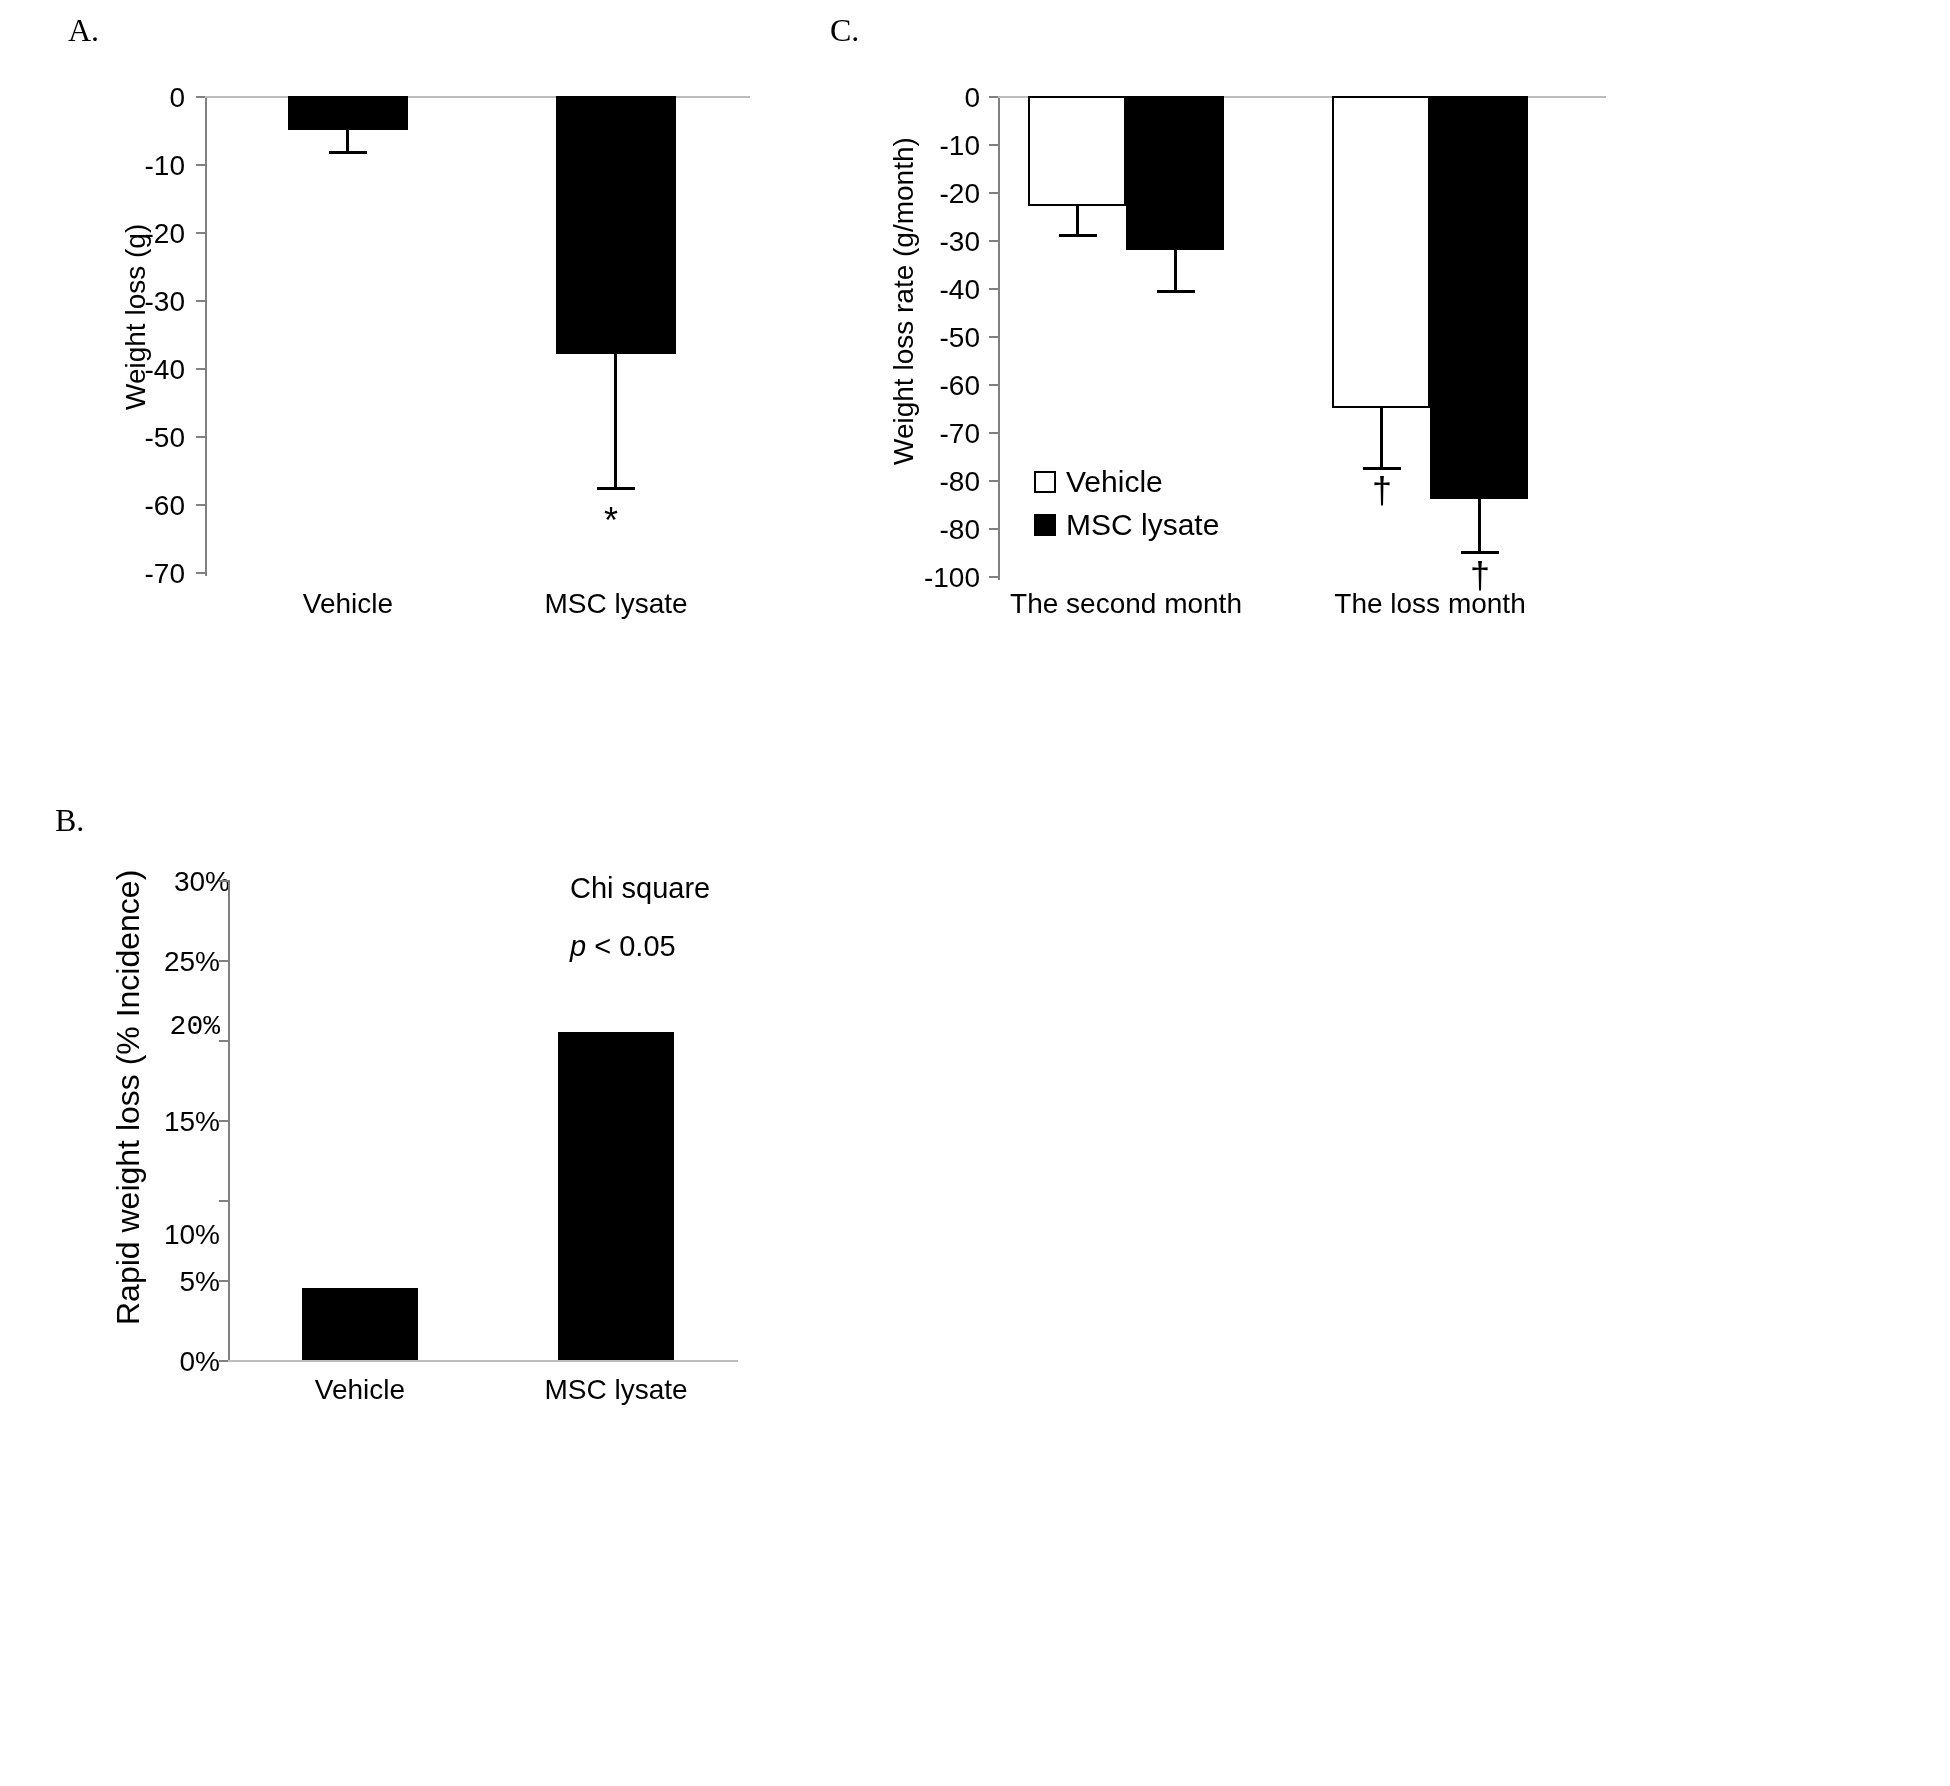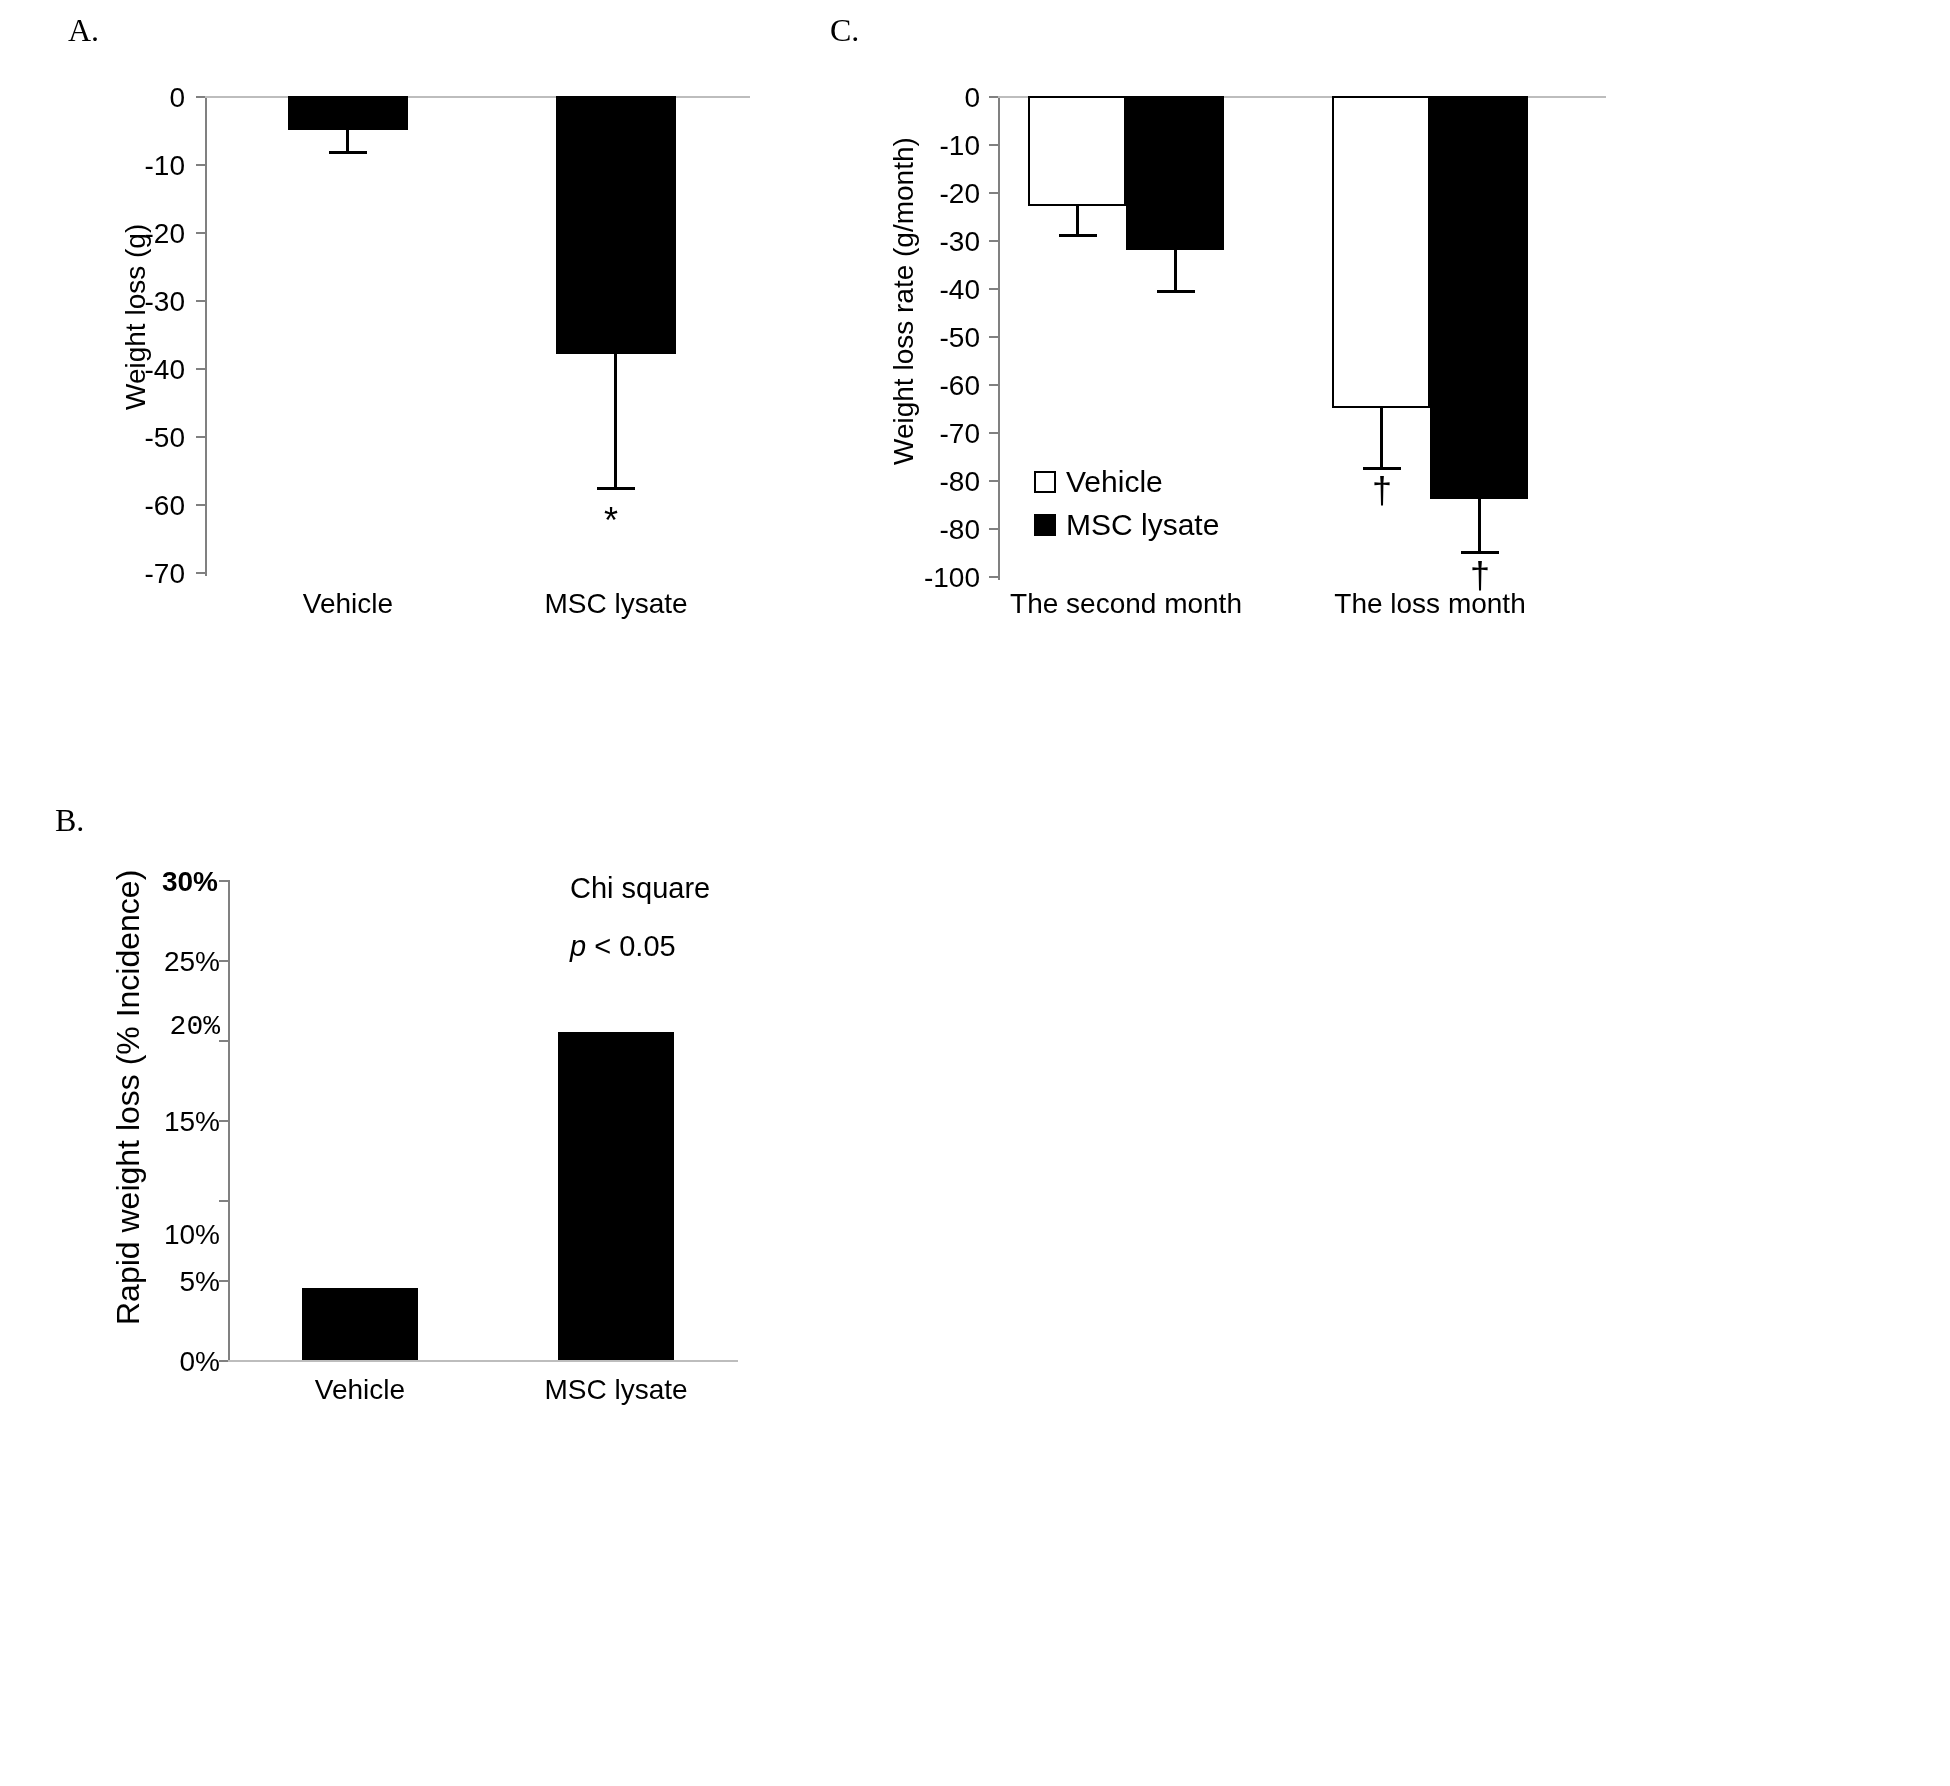--- a/index.html
+++ b/index.html
@@ -229,21 +229,21 @@
   <div class="xtick" style="left:36px;top:588px;width:260px;">The second month</div>
   <div class="xtick" style="left:340px;top:588px;width:260px;">The loss month</div>
 </div>
 
 <div class="panel" style="left:0;top:790px;width:960px;height:720px;">
 
   <div class="panel-letter" style="left:55px;top:12px;">B.</div>
 
   <div class="axis-title" style="left:110px;top:535px;transform:rotate(-90deg);font-size:32px;">Rapid weight loss (% Incidence)</div>
 
-  <div class="ytick" style="left:128px;top:76px;width:90px;font-weight:bold;">30%</div>
+  <div class="ytick" style="left:140px;top:76px;width:90px;">30%</div>
   <div class="ytick" style="left:130px;top:156px;width:90px;">25%</div>
   <div class="ytick" style="left:130px;top:221px;width:90px;font-family:Liberation Mono, monospace;">20%</div>
   <div class="ytick" style="left:130px;top:316px;width:90px;">15%</div>
   <div class="ytick" style="left:130px;top:396px;width:90px;margin-top:33px;">10%</div>
   <div class="ytick" style="left:130px;top:476px;width:90px;">5%</div>
   <div class="ytick" style="left:130px;top:556px;width:90px;">0%</div>
 
   <div class="axis-line-v" style="left:228px;top:90px;height:482px;"></div>
   <div class="axis-line-h" style="left:228px;top:570px;width:510px;"></div>
 

